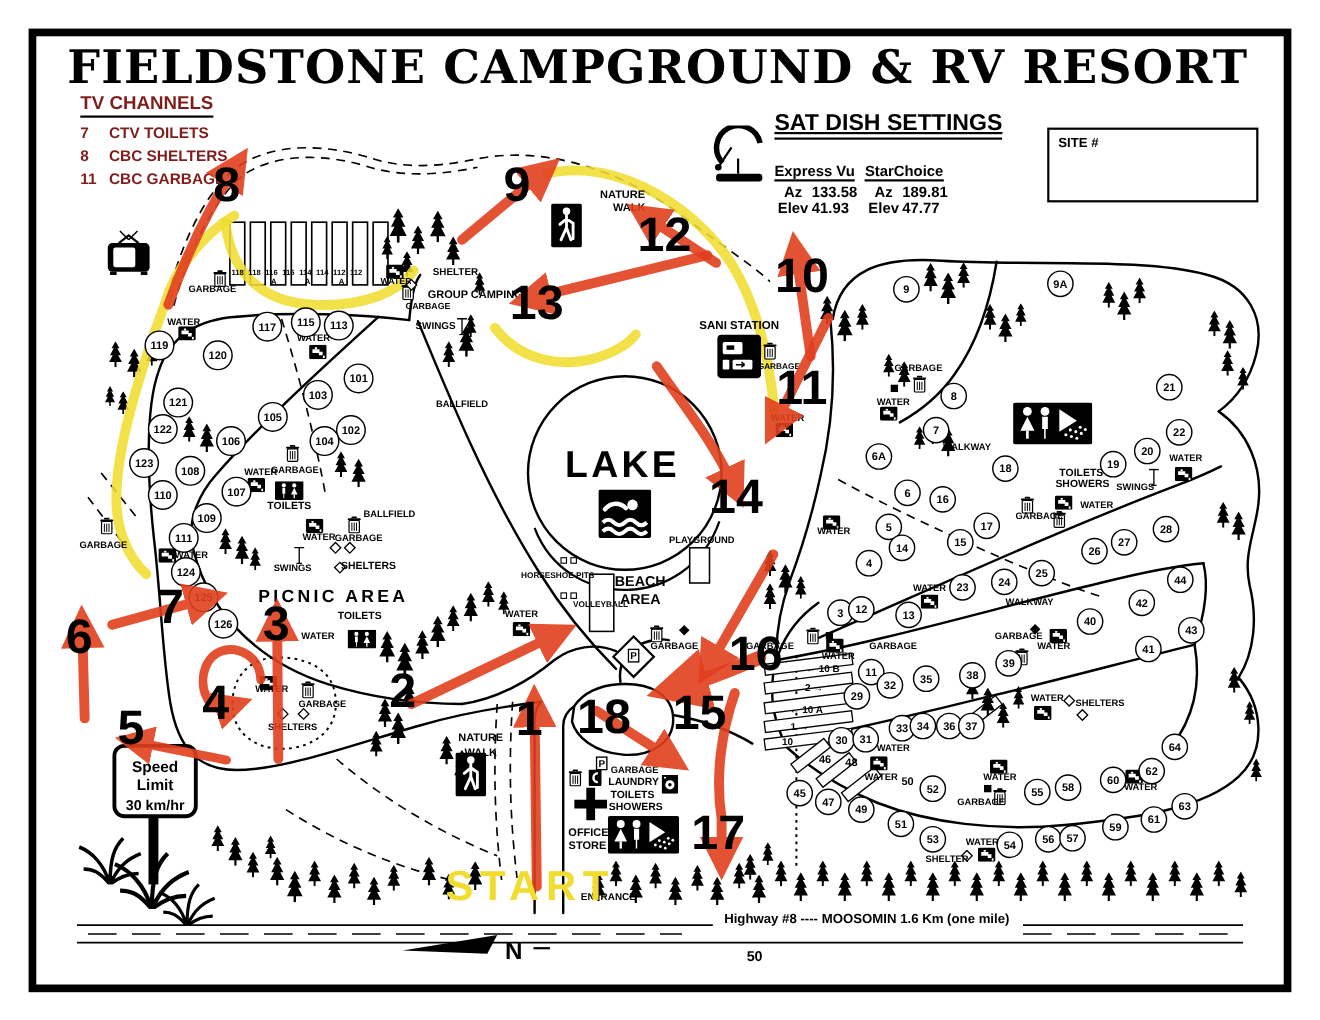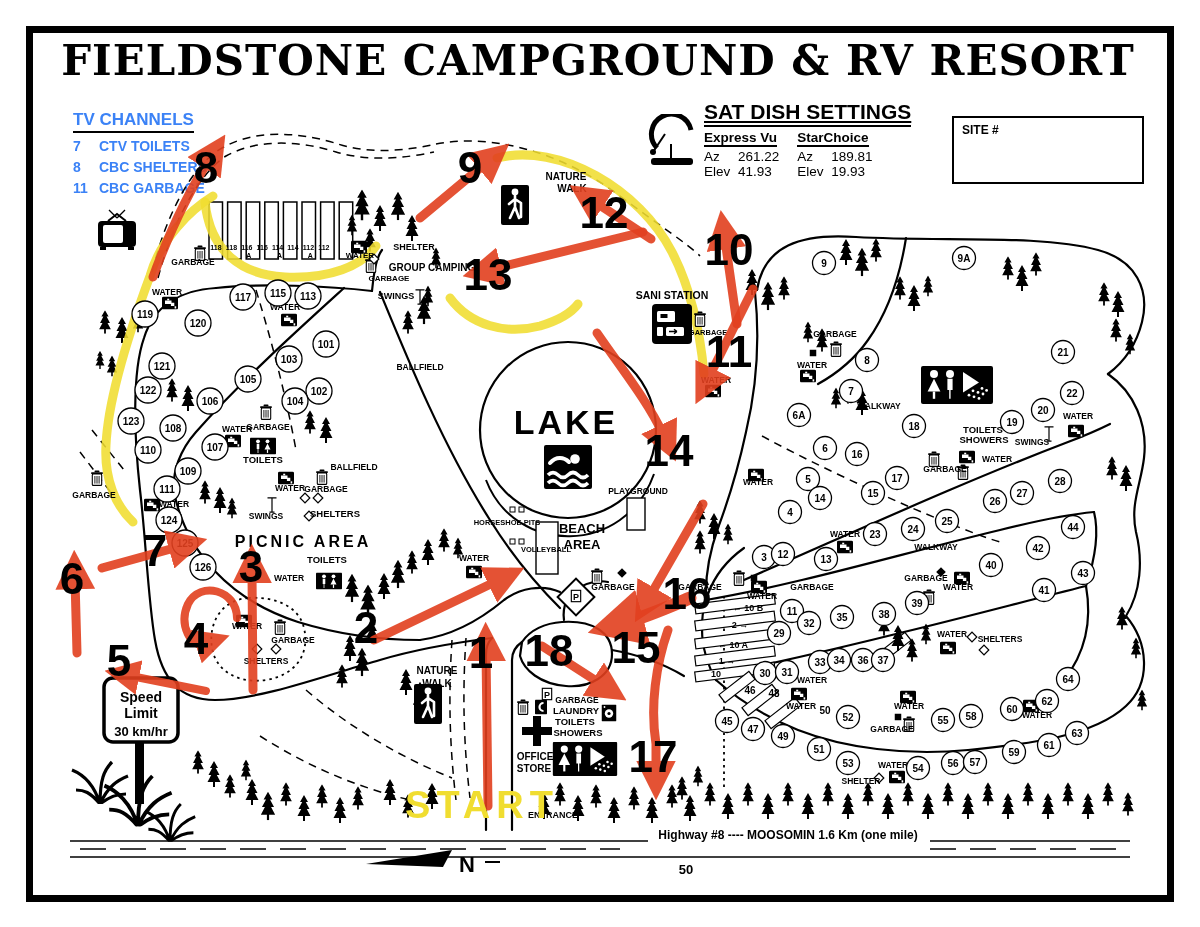--- a/index.html
+++ b/index.html
@@ -1,29 +1,29 @@
 <!DOCTYPE html>
 <html><head>
 <meta charset="utf-8">
 <style>
   html,body{margin:0;padding:0;background:#fff;}
   .stage{position:relative;width:1200px;height:927px;background:#fff;overflow:hidden;
          font-family:"Liberation Sans",sans-serif;}
   .frame{position:absolute;left:26px;top:26px;width:1134px;height:862px;border:7px solid #000;}
   .title{position:absolute;left:0;top:36px;width:1196px;text-align:center;
          font-family:"DejaVu Serif",serif;font-weight:900;font-size:42px;letter-spacing:1px;color:#000;}
-  .tvblock{position:absolute;left:73px;top:110px;color:#3b82f6;}
+  .tvblock{position:absolute;left:73px;top:84px;color:#7f1d1d;}
   .tvblock .hd{font-size:17px;font-weight:800;border-bottom:2.5px solid #000;display:inline-block;padding-bottom:1px;}
   .tvrow{font-size:14px;font-weight:800;margin-top:5px;display:flex;}
   .tvrow .n{width:26px;}
   .satblock{position:absolute;left:704px;top:100px;color:#000;}
   .satblock .hd{font-size:21px;font-weight:800;border-bottom:2.5px solid #000;display:inline-block;padding-bottom:1px;text-decoration:underline;}
-  .provs{display:flex;gap:18px;margin-top:1px;}
+  .provs{display:flex;gap:7px;margin-top:20px;}
   .prov .pn{font-size:13.5px;font-weight:800;border-bottom:2px solid #000;display:inline-block;margin-bottom:2px;}
-  .prov .rw{font-size:13.5px;font-weight:400;display:flex;}
+  .prov .rw{font-size:13.5px;font-weight:700;display:flex;text-align:center;}
   .prov .rw .lb{width:34px;}
   .sitebox{position:absolute;left:952px;top:116px;width:192px;height:68px;border:2.5px solid #000;
            font-size:12px;font-weight:600;color:#000;padding:5px 0 0 8px;box-sizing:border-box;}
   svg{position:absolute;left:0;top:0;}
   svg text{font-family:"Liberation Sans",sans-serif;}
 </style>
 </head>
 <body>
 
 <div class="stage">
@@ -46,36 +46,36 @@
     </div>
   </div>
 
   <div class="satblock">
     <span class="hd">SAT DISH SETTINGS</span>
     <div class="provs">
       <div class="prov">
         <span class="pn">Express Vu</span>
         <div class="rw">
             <span class="lb">Az</span>
-            <span>261.22</span>
+            <span>133.58</span>
           </div>
         <div class="rw">
             <span class="lb">Elev</span>
             <span>41.93</span>
           </div>
       </div>
       <div class="prov">
         <span class="pn">StarChoice</span>
         <div class="rw">
             <span class="lb">Az</span>
             <span>189.81</span>
           </div>
         <div class="rw">
             <span class="lb">Elev</span>
-            <span>19.93</span>
+            <span>47.77</span>
           </div>
       </div>
     </div>
   </div>
 
   <div class="sitebox">
     <span>SITE #</span>
   </div>
 
   <svg id="map-svg" width="1200" height="927" viewBox="0 0 1200 927">

